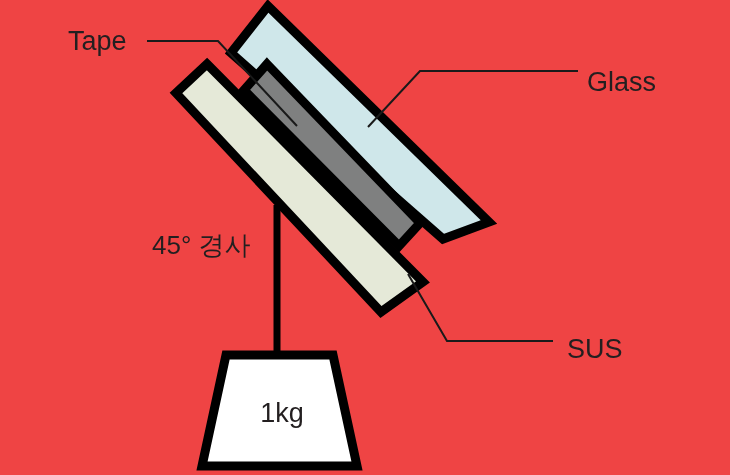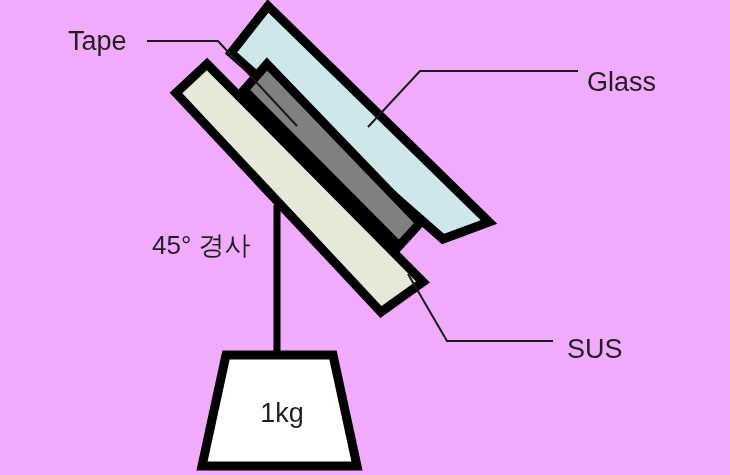--- a/index.html
+++ b/index.html
@@ -7,21 +7,21 @@
     padding: 0;
     background: #ffffff;
   }
   body {
     font-family: "Liberation Sans", sans-serif;
   }
   #diagram-root {
     position: relative;
     width: 730px;
     height: 475px;
-    background: #f0abfc;
+    background: #ef4444;
     overflow: hidden;
   }
   #diagram-svg {
     position: absolute;
     top: 0;
     left: 0;
     width: 730px;
     height: 475px;
     display: block;
   }

